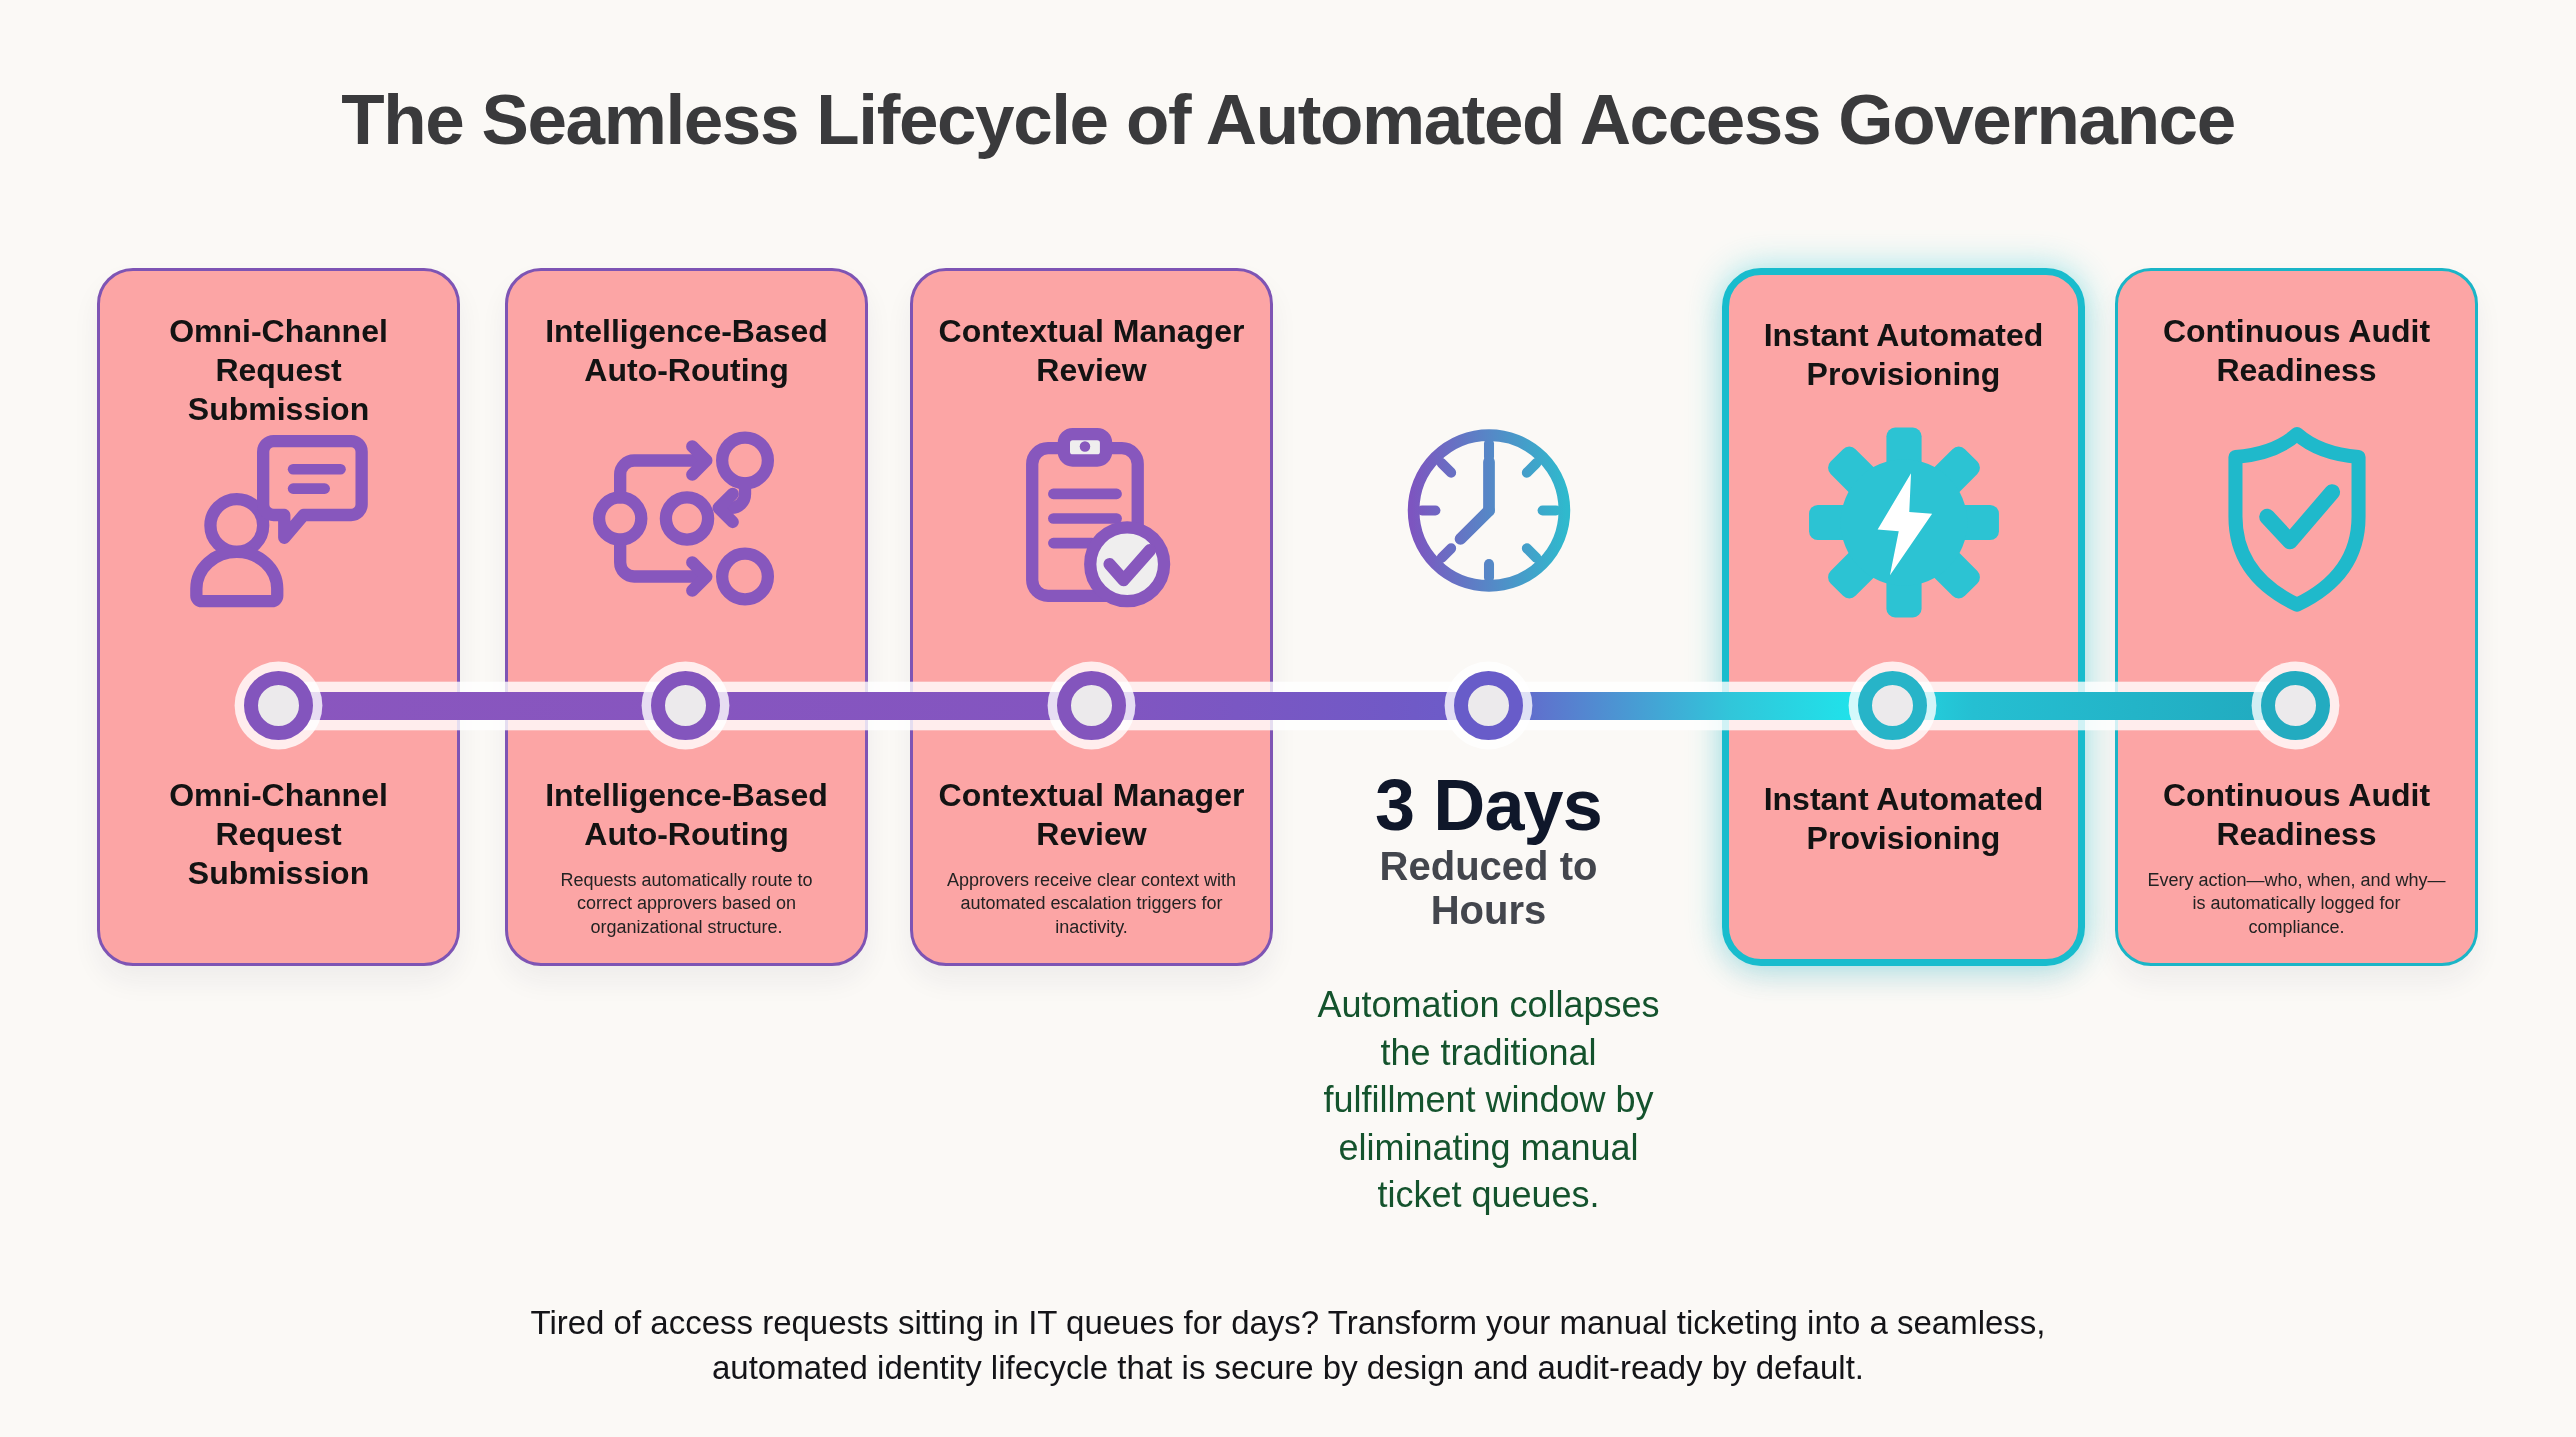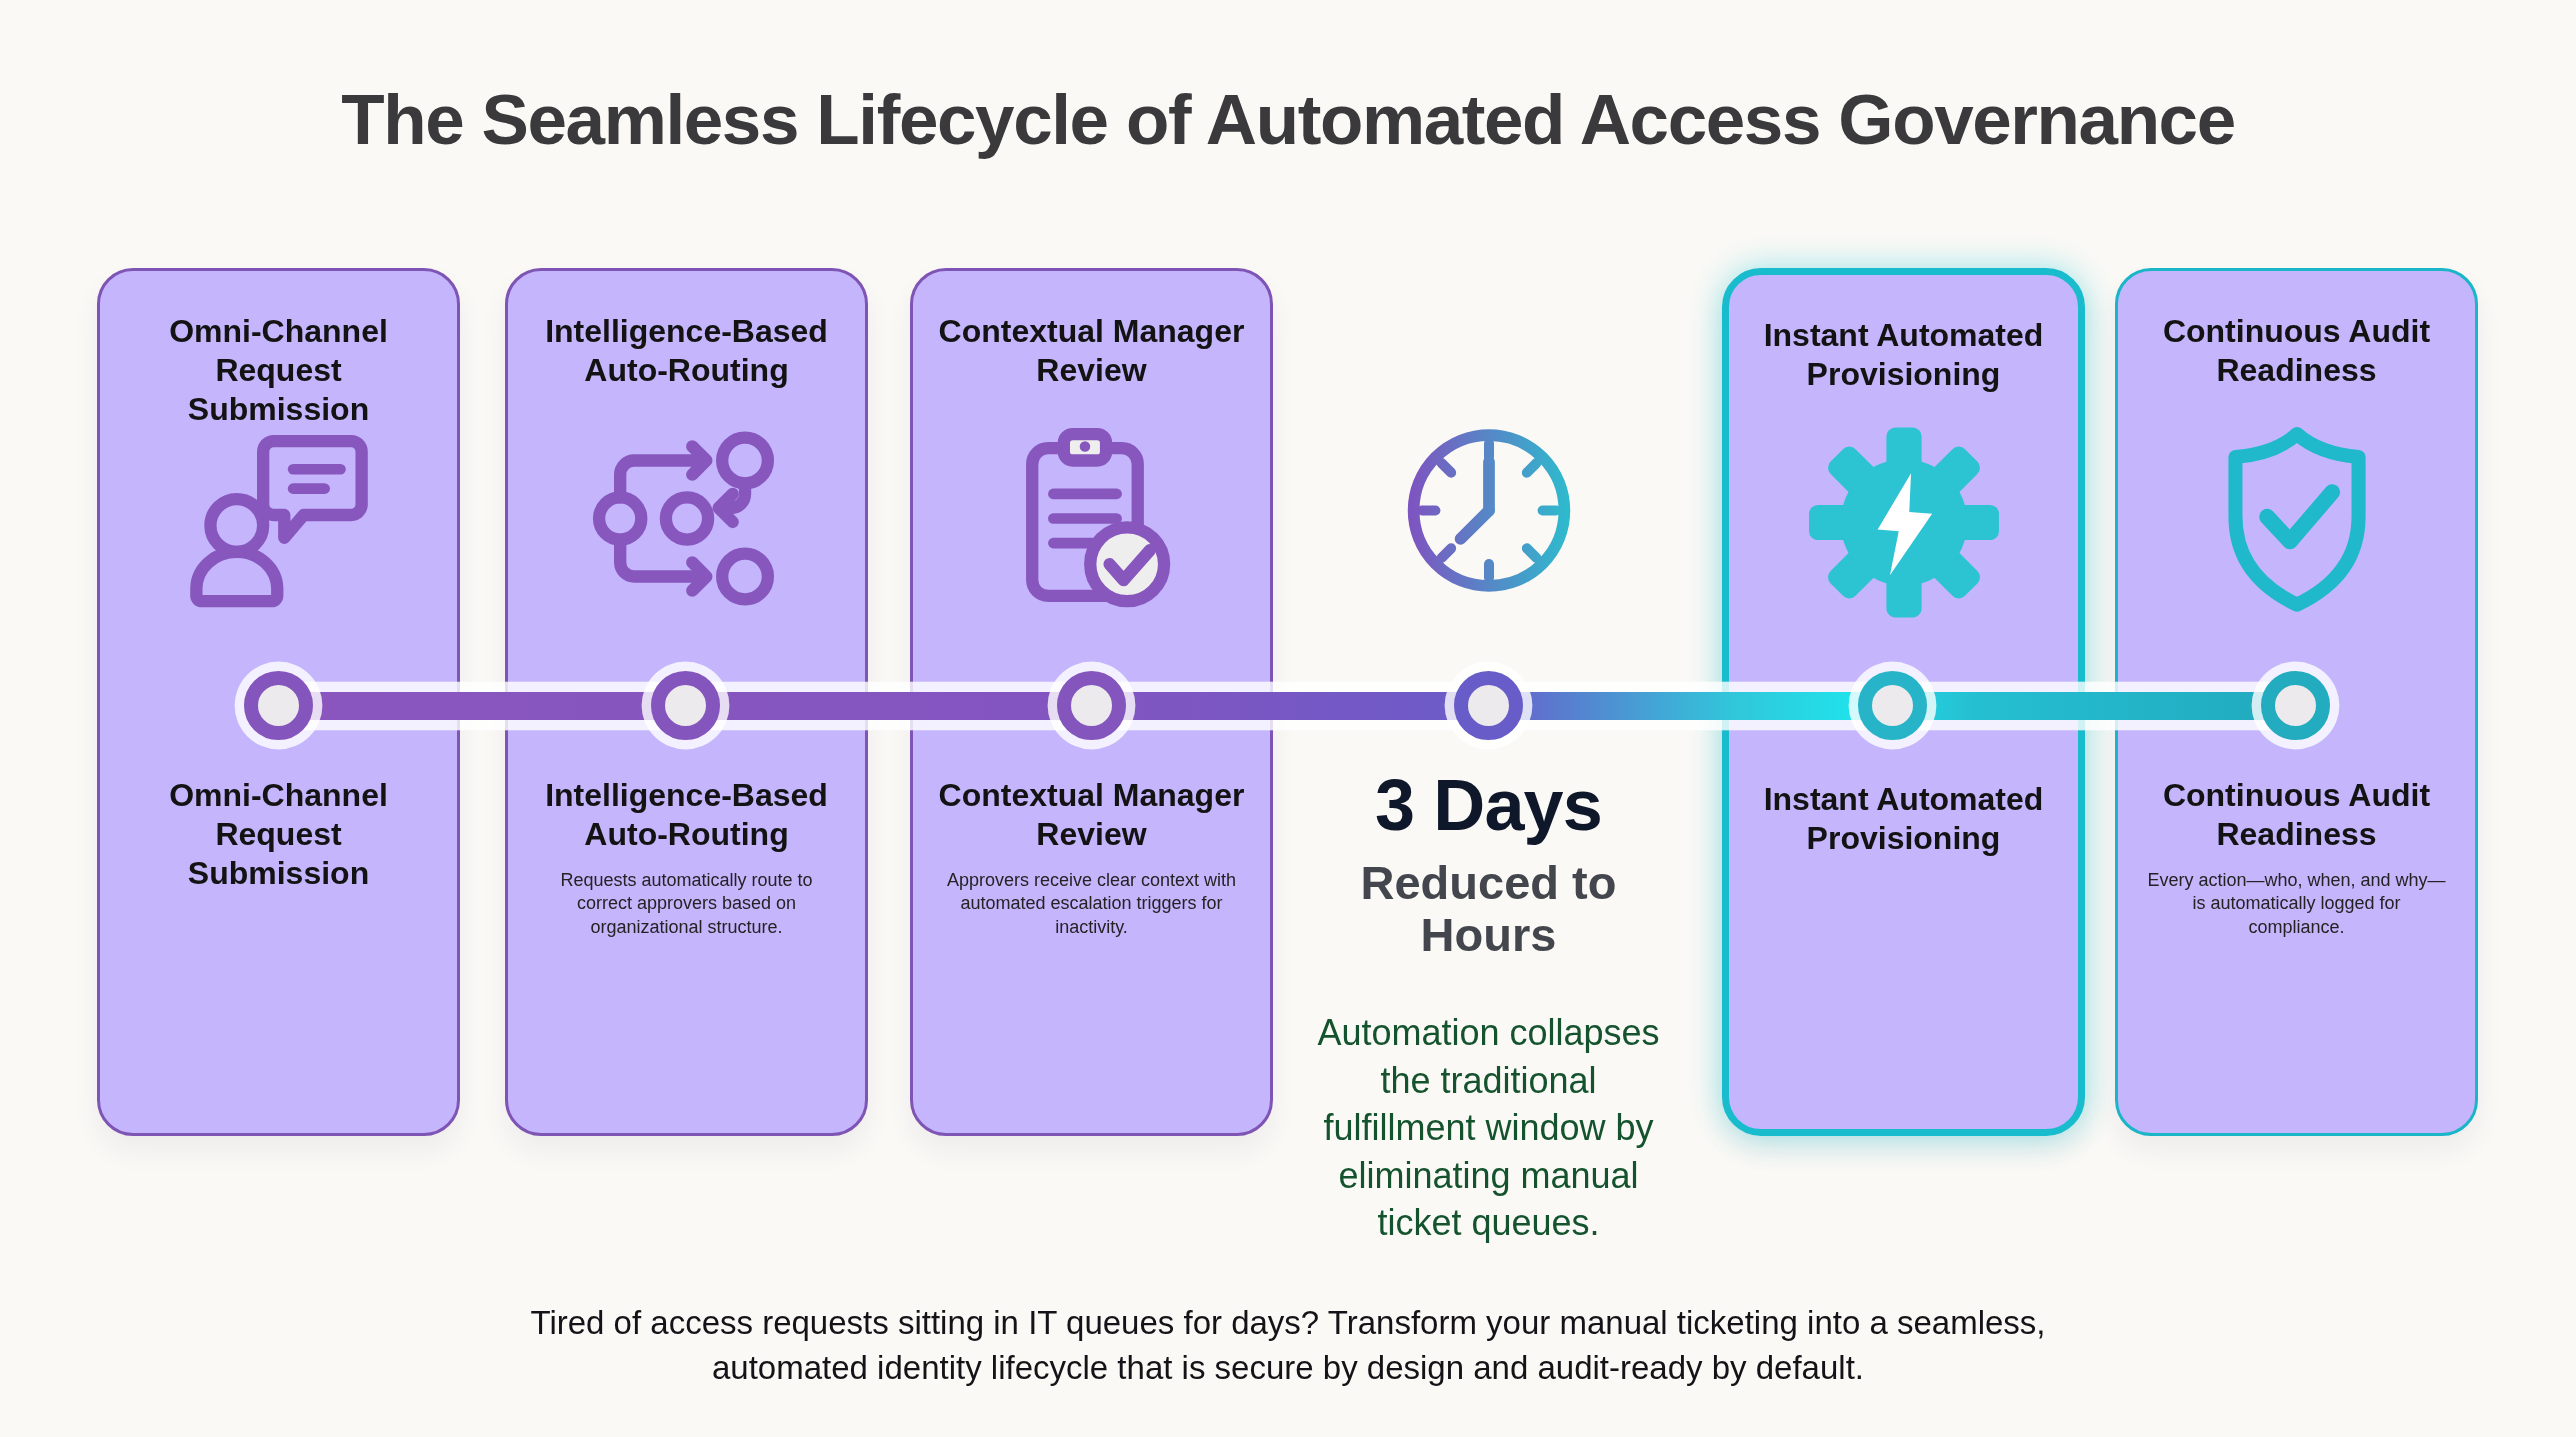--- a/index.html
+++ b/index.html
@@ -12,22 +12,22 @@
   .canvas{position:relative;width:2576px;height:1438px;overflow:hidden;background:#fbf9f6;}
 
   .main-title{
     position:absolute;top:79px;left:0;right:0;
     text-align:center;font-size:71px;font-weight:700;
     color:#3a3a3c;letter-spacing:-1.4px;
   }
 
   
   .card{
-    position:absolute;top:268px;height:868px;width:363px;
-    background:#c4b5fd;border-radius:36px;
+    position:absolute;top:268px;height:698px;width:363px;
+    background:#fca5a5;border-radius:36px;
     box-sizing:border-box;
     box-shadow:0 15px 28px rgba(40,40,60,.06);
     z-index:1;
     padding-left:16px;
   }
   .card.purple{border:3.7px solid #7e54b4;}
   .card.teal{border:3.7px solid #1ab5c7;}
   .card.highlight{
     border:7.5px solid #18bccd;border-radius:39px;
     box-shadow:0 0 34px rgba(34,201,216,.45),0 15px 28px rgba(40,40,60,.06);
@@ -58,21 +58,21 @@
     position:absolute;left:1305px;top:268px;width:367px;height:866px;z-index:1;
   }
   .milestone .icon-box{top:142px;width:201px;height:201px;}
   .milestone-lower{
     position:absolute;top:501px;left:0;right:0;text-align:center;
   }
   .milestone-stat{
     font-size:72px;font-weight:700;color:#0f172a;letter-spacing:-0.9px;margin:0;line-height:1.0;
   }
   .milestone-stat-sub{
-    font-size:47px;font-weight:700;color:#43464d;margin:16px 28px 0 28px;line-height:1.1;text-align:center;
+    font-size:40px;font-weight:700;color:#43464d;margin:3px 28px 0 28px;line-height:1.1;text-align:center;
   }
   .milestone-body{
     font-size:36px;line-height:1.32;color:#14532d;margin:49px 0 0 0;
   }
 
   
   .timeline-bar{
     position:absolute;left:279px;top:692px;width:2017px;height:28px;z-index:5;
     background:linear-gradient(90deg,
       #8a56be 0%, #8355c0 40%, #7159c6 55%, #6a5dca 60%,

